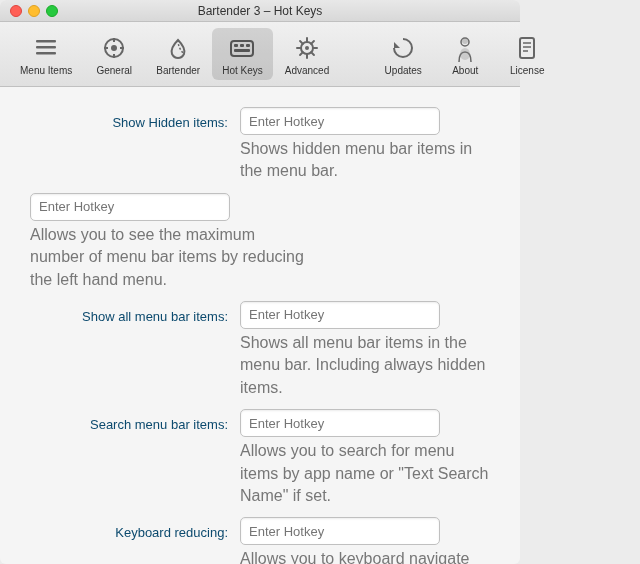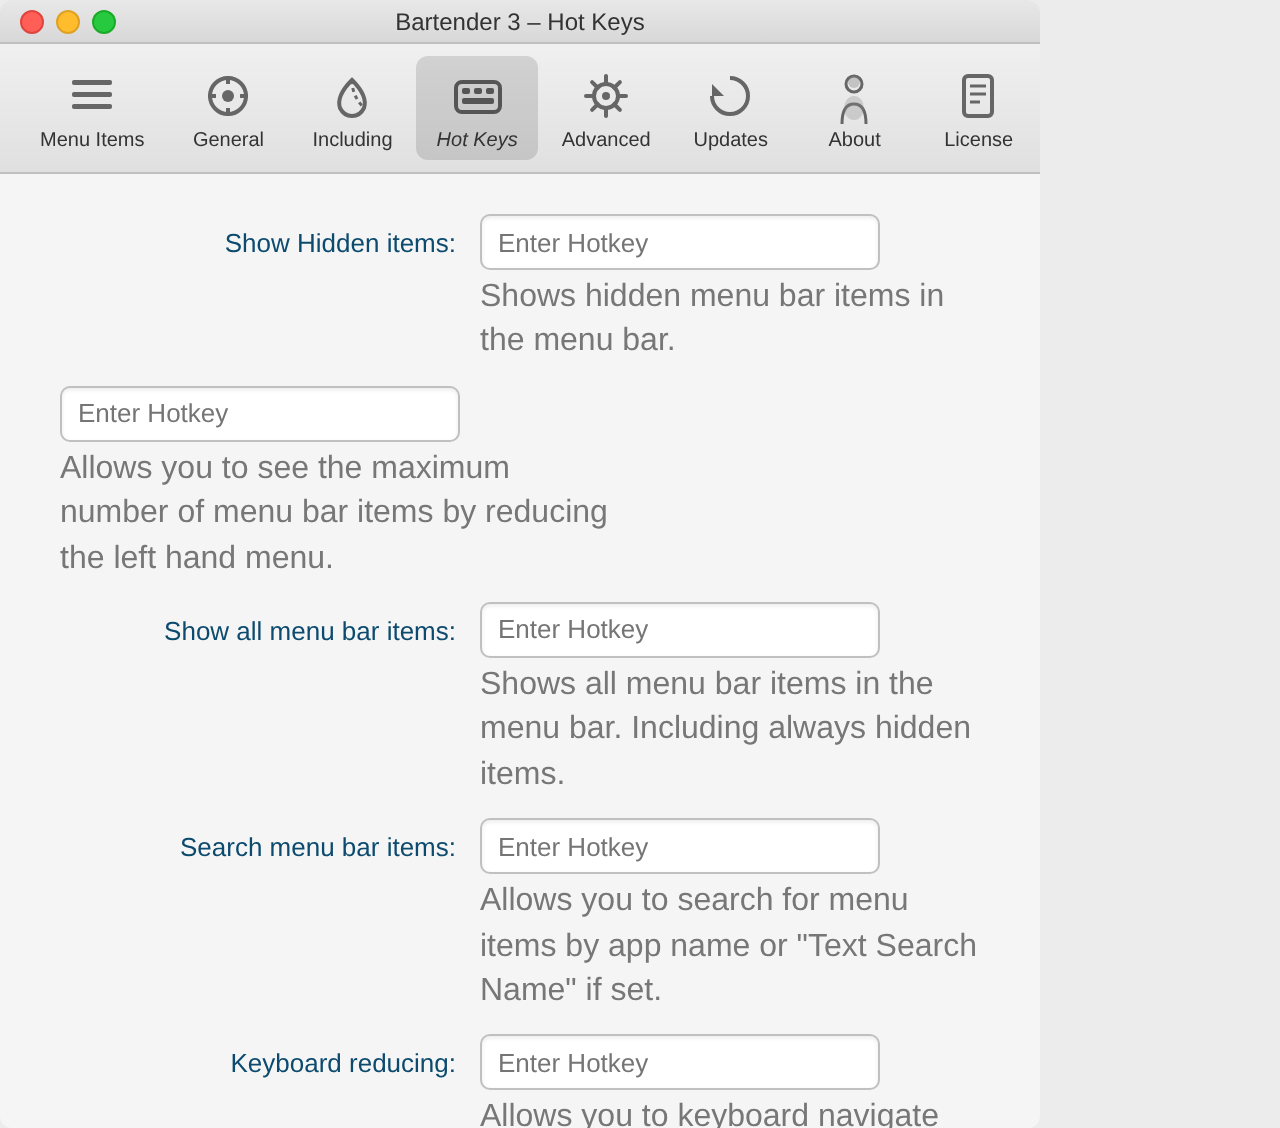--- a/index.html
+++ b/index.html
@@ -54,41 +54,41 @@
     .tl-minimize { background: #ffbd2e; border: 1px solid #dfa123; }
     .tl-maximize { background: #27c93f; border: 1px solid #1aab29; }
 
     .toolbar {
       background: linear-gradient(to bottom, #f0f0f0, #e0e0e0);
       border-bottom: 1px solid #c0c0c0;
       display: flex;
       align-items: center;
       justify-content: space-between;
       padding: 6px 10px;
+      gap: 34px;
     }
 
     .toolbar-left, .toolbar-right {
       display: flex;
       align-items: center;
       gap: 2px;
     }
 
     .toolbar-item {
       display: flex;
       flex-direction: column;
       align-items: center;
       padding: 4px 10px;
       border-radius: 6px;
       cursor: pointer;
       min-width: 60px;
     }
 
     .toolbar-item.active {
       background: rgba(0,0,0,0.12);
-      font-style: italic;
     }
 
     .toolbar-item .icon {
       width: 32px;
       height: 32px;
       display: flex;
       align-items: center;
       justify-content: center;
       font-size: 22px;
       color: #555;
@@ -193,21 +193,21 @@
         <span class="label">General</span>
       </div>
 
       <div class="toolbar-item">
         <div class="icon">
           <svg width="28" height="28" viewBox="0 0 28 28">
             <path d="M8 20 Q6 14 14 6 Q22 14 20 20 Q18 24 14 24 Q10 24 8 20Z" fill="none" stroke="#666" stroke-width="2"></path>
             <path d="M14 6 Q14 14 20 20" fill="none" stroke="#666" stroke-width="1.5" stroke-dasharray="2,2"></path>
           </svg>
         </div>
-        <span class="label">Including</span>
+        <span class="label">Bartender</span>
       </div>
 
       <div class="toolbar-item active">
         <div class="icon">
           <svg width="28" height="28" viewBox="0 0 28 28">
             <rect x="3" y="7" width="22" height="15" rx="3" fill="none" stroke="#555" stroke-width="2"></rect>
             <rect x="6" y="10" width="4" height="3" rx="1" fill="#555"></rect>
             <rect x="12" y="10" width="4" height="3" rx="1" fill="#555"></rect>
             <rect x="18" y="10" width="4" height="3" rx="1" fill="#555"></rect>
             <rect x="6" y="15" width="16" height="3" rx="1" fill="#555"></rect>

